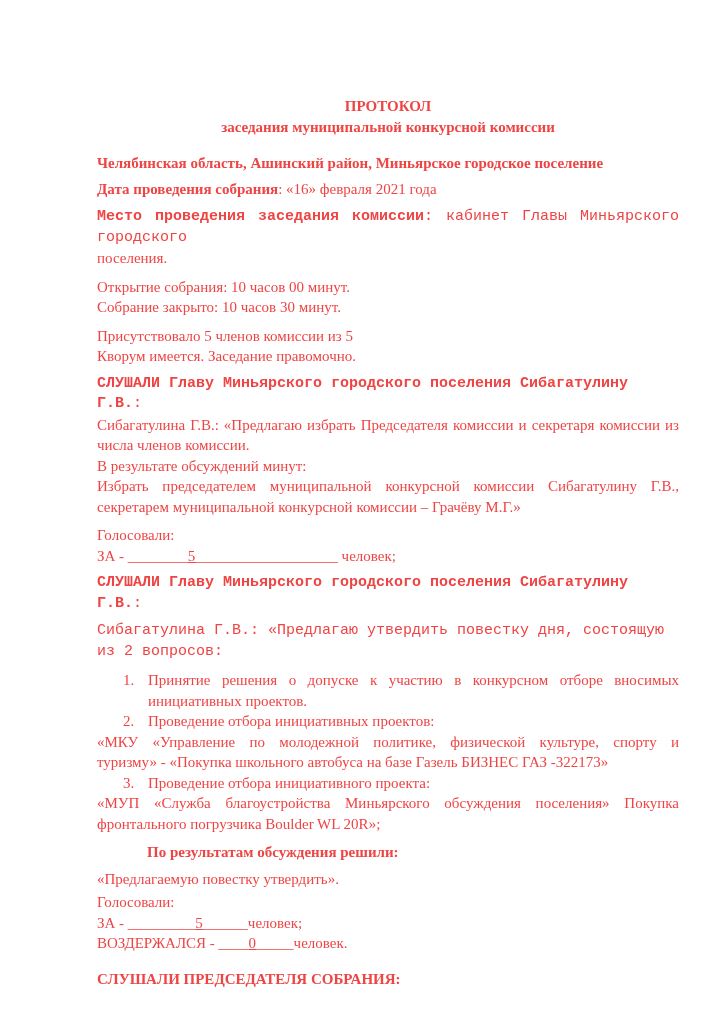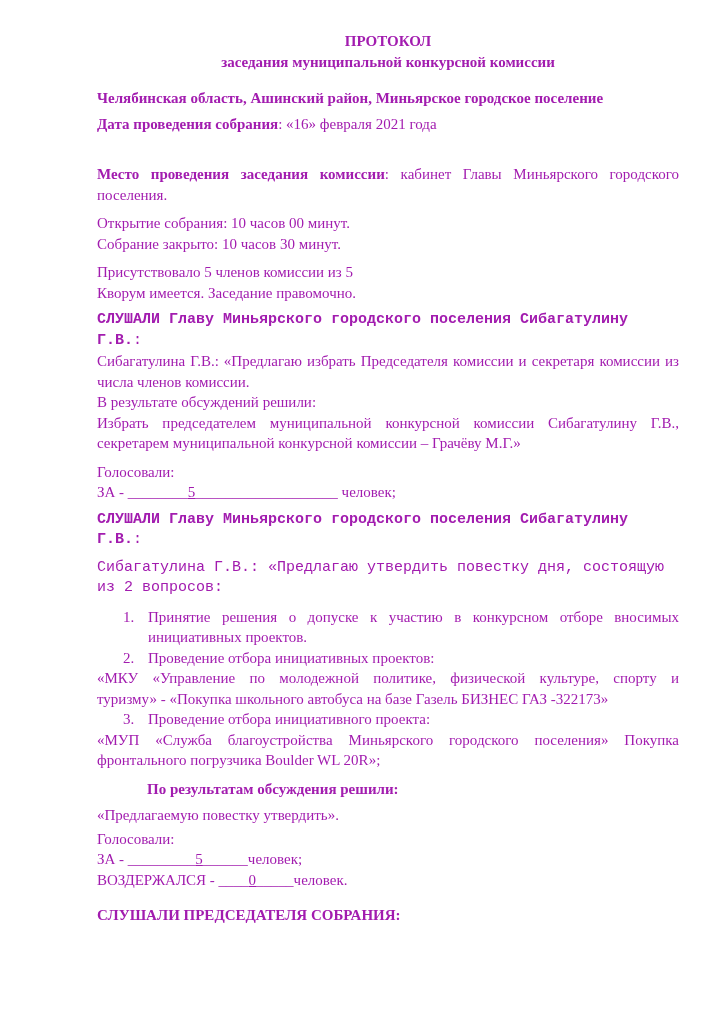--- a/index.html
+++ b/index.html
@@ -4,39 +4,39 @@
 <title>Протокол</title>
 <style>
   html, body { margin: 0; padding: 0; background: #ffffff; }
   .page {
     position: relative;
     width: 724px;
     height: 1024px;
     margin: 0 auto;
     background: #ffffff;
     box-sizing: border-box;
-    padding: 31px 45px 0 97px;
+    padding: 96px 45px 0 97px;
     font-family: "Liberation Serif", "DejaVu Serif", serif;
     font-size: 15px;
     line-height: 20.5px;
-    color: #a21caf;
+    color: #ef4444;
     overflow: hidden;
   }
   .line { margin: 0; }
   .center { text-align: center; }
   .b { font-weight: bold; }
   .stretch { text-align: justify; text-align-last: justify; }
   .u { text-decoration: underline; }
   .indent { text-indent: 50px; font-weight: bold; }
   .li { display: flex; padding-left: 26px; }
   .li .num { flex: 0 0 25px; }
   .li .libody { flex: 1 1 auto; min-width: 0; }
   .g16 { margin-top: 16px; }
   .g15 { margin-top: 5px; }
-  .g14 { margin-top: 30px; }
+  .g14 { margin-top: 8px; font-family: Liberation Mono, monospace; }
   .g8  { margin-top: 8px; }
   .g7  { margin-top: 7px; font-family: Liberation Mono, monospace; }
   .g6  { margin-top: 6px; }
   .g3  { margin-top: 3px; }
   .g15f{ margin-top: 15px; }
 </style>
 </head>
 <body>
 
 <div class="page">
@@ -53,21 +53,21 @@
 
   <div class="line g8">Открытие собрания: 10 часов 00 минут.</div>
   <div class="line">Собрание закрыто: 10 часов 30 минут.</div>
 
   <div class="line g8">Присутствовало 5 членов комиссии из 5</div>
   <div class="line">Кворум имеется. Заседание правомочно.</div>
 
   <div class="line g7"><span class="b">СЛУШАЛИ Главу Миньярского городского поселения Сибагатулину Г.В.</span><span>:</span></div>
   <div class="line stretch">Сибагатулина Г.В.: «Предлагаю избрать Председателя комиссии и секретаря комиссии из</div>
   <div class="line">числа членов комиссии.</div>
-  <div class="line">В результате обсуждений решили:</div>
+  <div class="line">В результате обсуждений минут:</div>
   <div class="line stretch">Избрать председателем муниципальной конкурсной комиссии Сибагатулину Г.В.,</div>
   <div class="line">секретарем муниципальной конкурсной комиссии – Грачёву М.Г.»</div>
 
   <div class="line g8">Голосовали:</div>
   <div class="line"><span>ЗА - </span><span>________</span><span class="u">5</span><span>___________________ </span><span>человек;</span></div>
 
   <div class="line g7"><span class="b">СЛУШАЛИ Главу Миньярского городского поселения Сибагатулину Г.В.</span><span>:</span></div>
 
   <div class="line g7">Сибагатулина Г.В.: «Предлагаю утвердить повестку дня, состоящую из 2 вопросов:</div>
 
@@ -85,21 +85,21 @@
     </div>
   </div>
   <div class="line stretch">«МКУ «Управление по молодежной политике, физической культуре, спорту и</div>
   <div class="line">туризму» - «Покупка школьного автобуса на базе Газель БИЗНЕС ГАЗ -322173»</div>
   <div class="li">
     <div class="num">3.</div>
     <div class="libody">
       <div class="line">Проведение отбора инициативного проекта:</div>
     </div>
   </div>
-  <div class="line stretch">«МУП «Служба благоустройства Миньярского городского поселения» Покупка</div>
+  <div class="line stretch">«МУП «Служба благоустройства Миньярского обсуждения поселения» Покупка</div>
   <div class="line">фронтального погрузчика Boulder WL 20R»;</div>
 
   <div class="line indent g8">По результатам обсуждения решили:</div>
 
   <div class="line g6">«Предлагаемую повестку утвердить».</div>
 
   <div class="line g3">Голосовали:</div>
   <div class="line"><span>ЗА - </span><span>_________</span><span class="u">5</span><span>______</span><span>человек;</span></div>
   <div class="line"><span>ВОЗДЕРЖАЛСЯ - </span><span>____</span><span class="u">0</span><span>_____</span><span>человек.</span></div>
 

